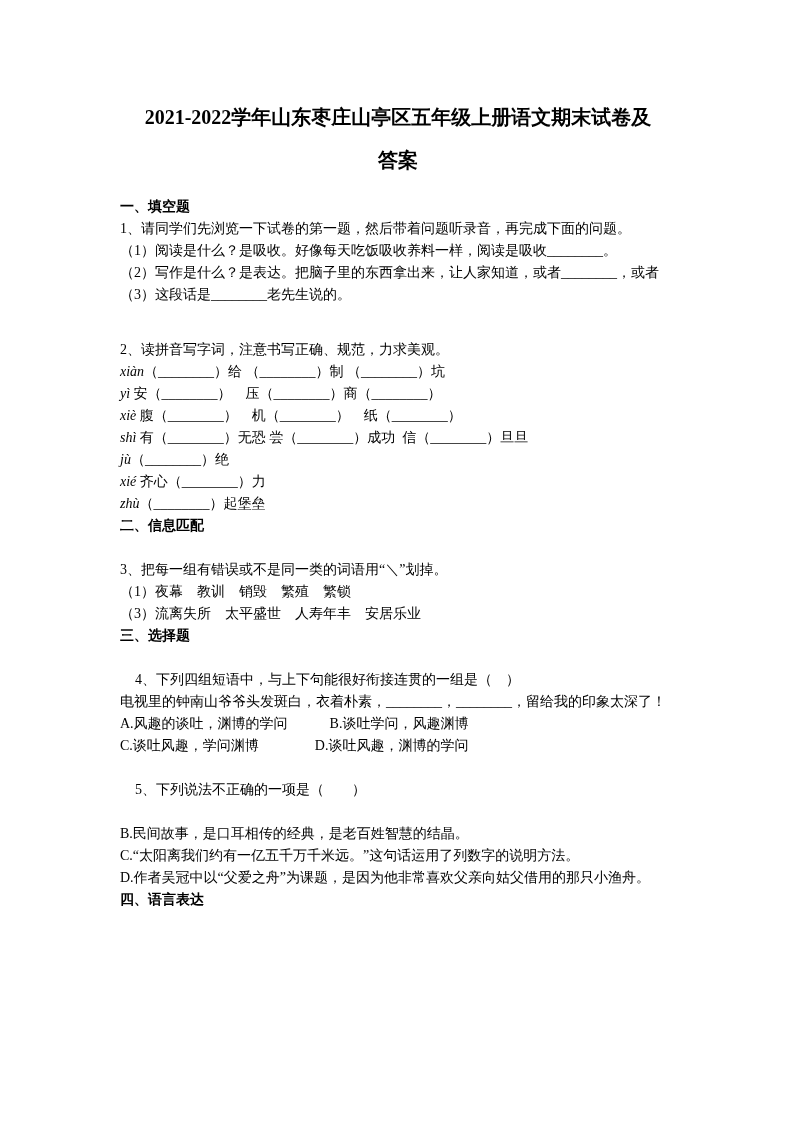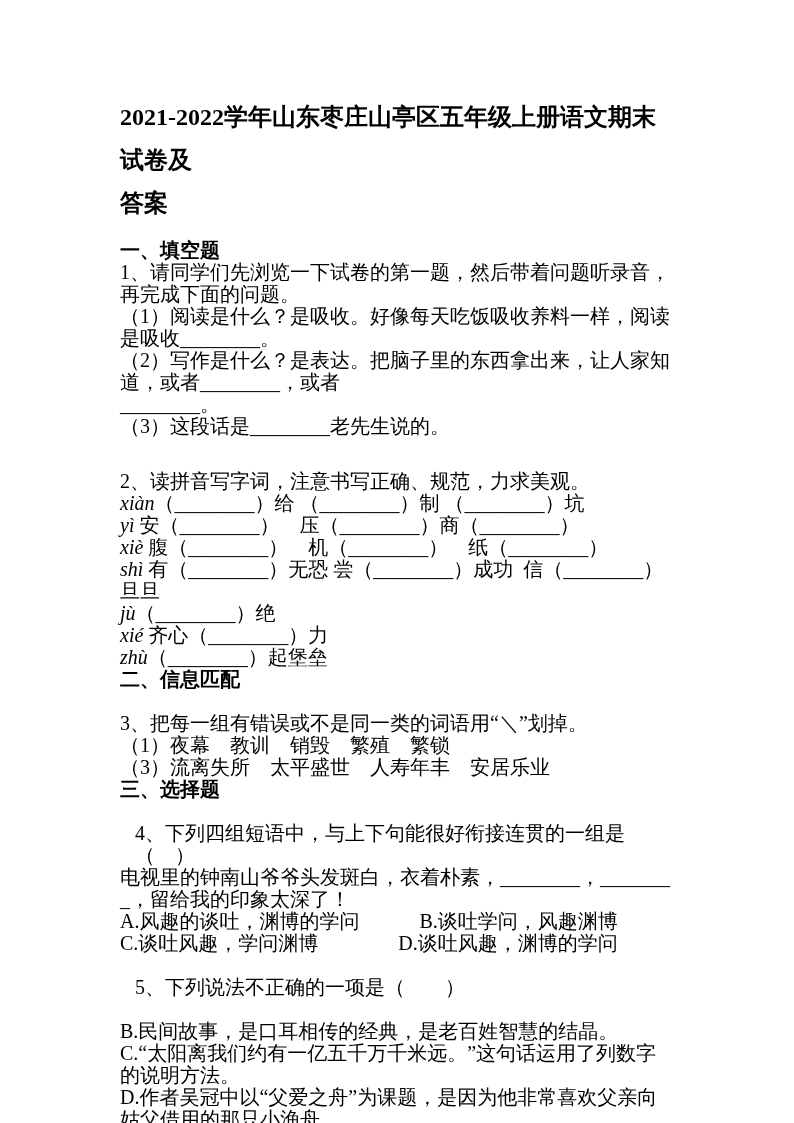--- a/index.html
+++ b/index.html
@@ -13,30 +13,31 @@
     box-sizing: border-box;
     margin: 0 auto;
     padding: 96px 118px 40px 120px;
     background: #ffffff;
     color: #000000;
     font-family: "Liberation Serif", "DejaVu Serif", serif;
     overflow: hidden;
   }
   .title {
     margin: 0 0 14px 0;
-    font-size: 24px;
+    font-size: 20px;
     font-weight: bold;
+    text-align: center;
     line-height: 43px;
   }
   .title .title-line {
     display: block;
   }
   p.line {
     margin: 0;
-    font-size: 20px;
+    font-size: 14px;
     line-height: 22px;
     white-space: pre-wrap;
     word-break: break-all;
   }
   p.heading {
     font-weight: bold;
   }
   p.indent {
     padding-left: 15px;
   }
@@ -59,21 +60,20 @@
 
   <h1 class="title">
     <span class="title-line">2021-2022学年山东枣庄山亭区五年级上册语文期末试卷及</span>
     <span class="title-line">答案</span>
   </h1>
 
   <p class="line heading">一、填空题</p>
   <p class="line">1、请同学们先浏览一下试卷的第一题，然后带着问题听录音，再完成下面的问题。</p>
   <p class="line">（1）阅读是什么？是吸收。好像每天吃饭吸收养料一样，阅读是吸收________。</p>
   <p class="line">（2）写作是什么？是表达。把脑子里的东西拿出来，让人家知道，或者________，或者</p>
-  <p class="line">________。</p>
   <p class="line">（3）这段话是________老先生说的。</p>
 
   <div class="spacer-lg"></div>
 
   <p class="line">2、读拼音写字词，注意书写正确、规范，力求美观。</p>
   <p class="line"><span></span><span class="pinyin">xiàn</span><span>（________）给 （________）制 （________）坑</span></p>
   <p class="line"><span></span><span class="pinyin">yì</span><span> 安（________）　压（________）商（________）</span></p>
   <p class="line"><span></span><span class="pinyin">xiè</span><span> 腹（________）　机（________）　纸（________）</span></p>
   <p class="line"><span></span><span class="pinyin">shì</span><span> 有（________）无恐 尝（________）成功  信（________）旦旦</span></p>
   <p class="line"><span></span><span class="pinyin">jù</span><span>（________）绝</span></p>

